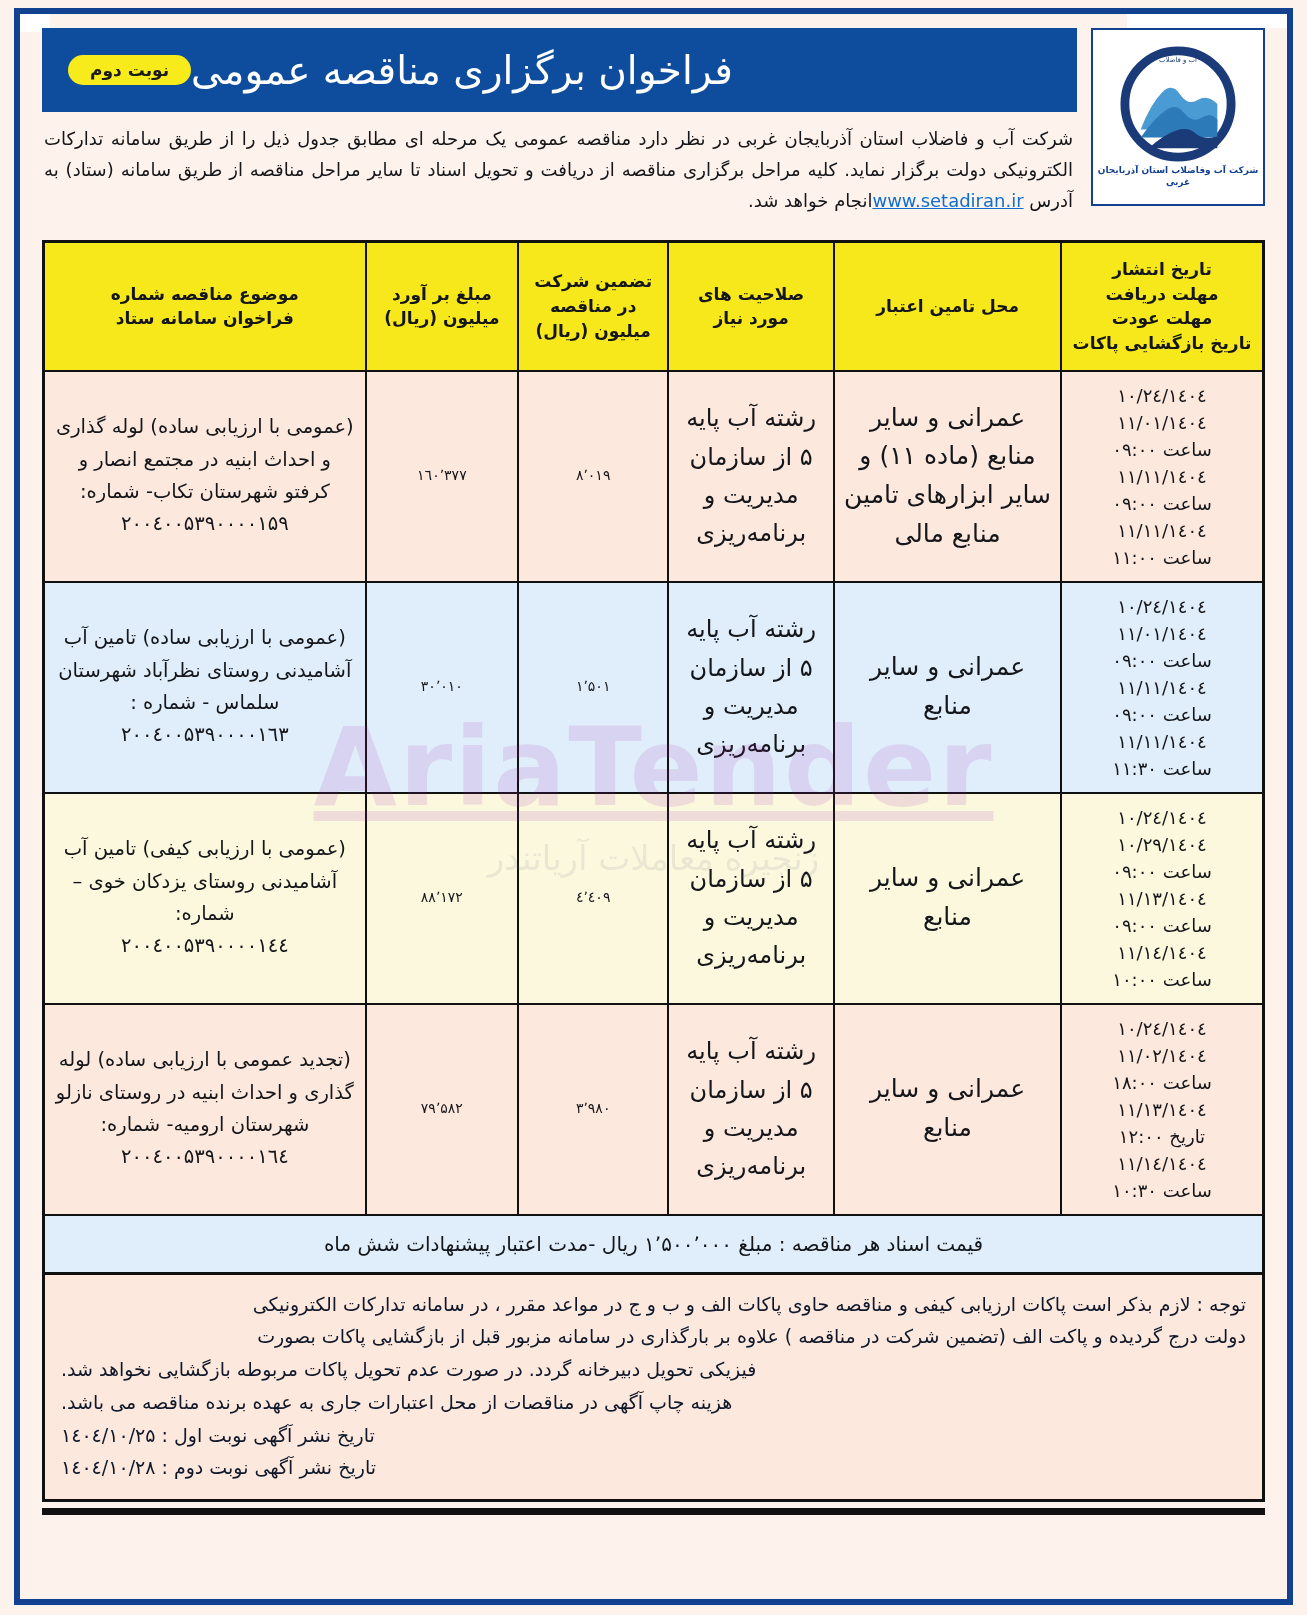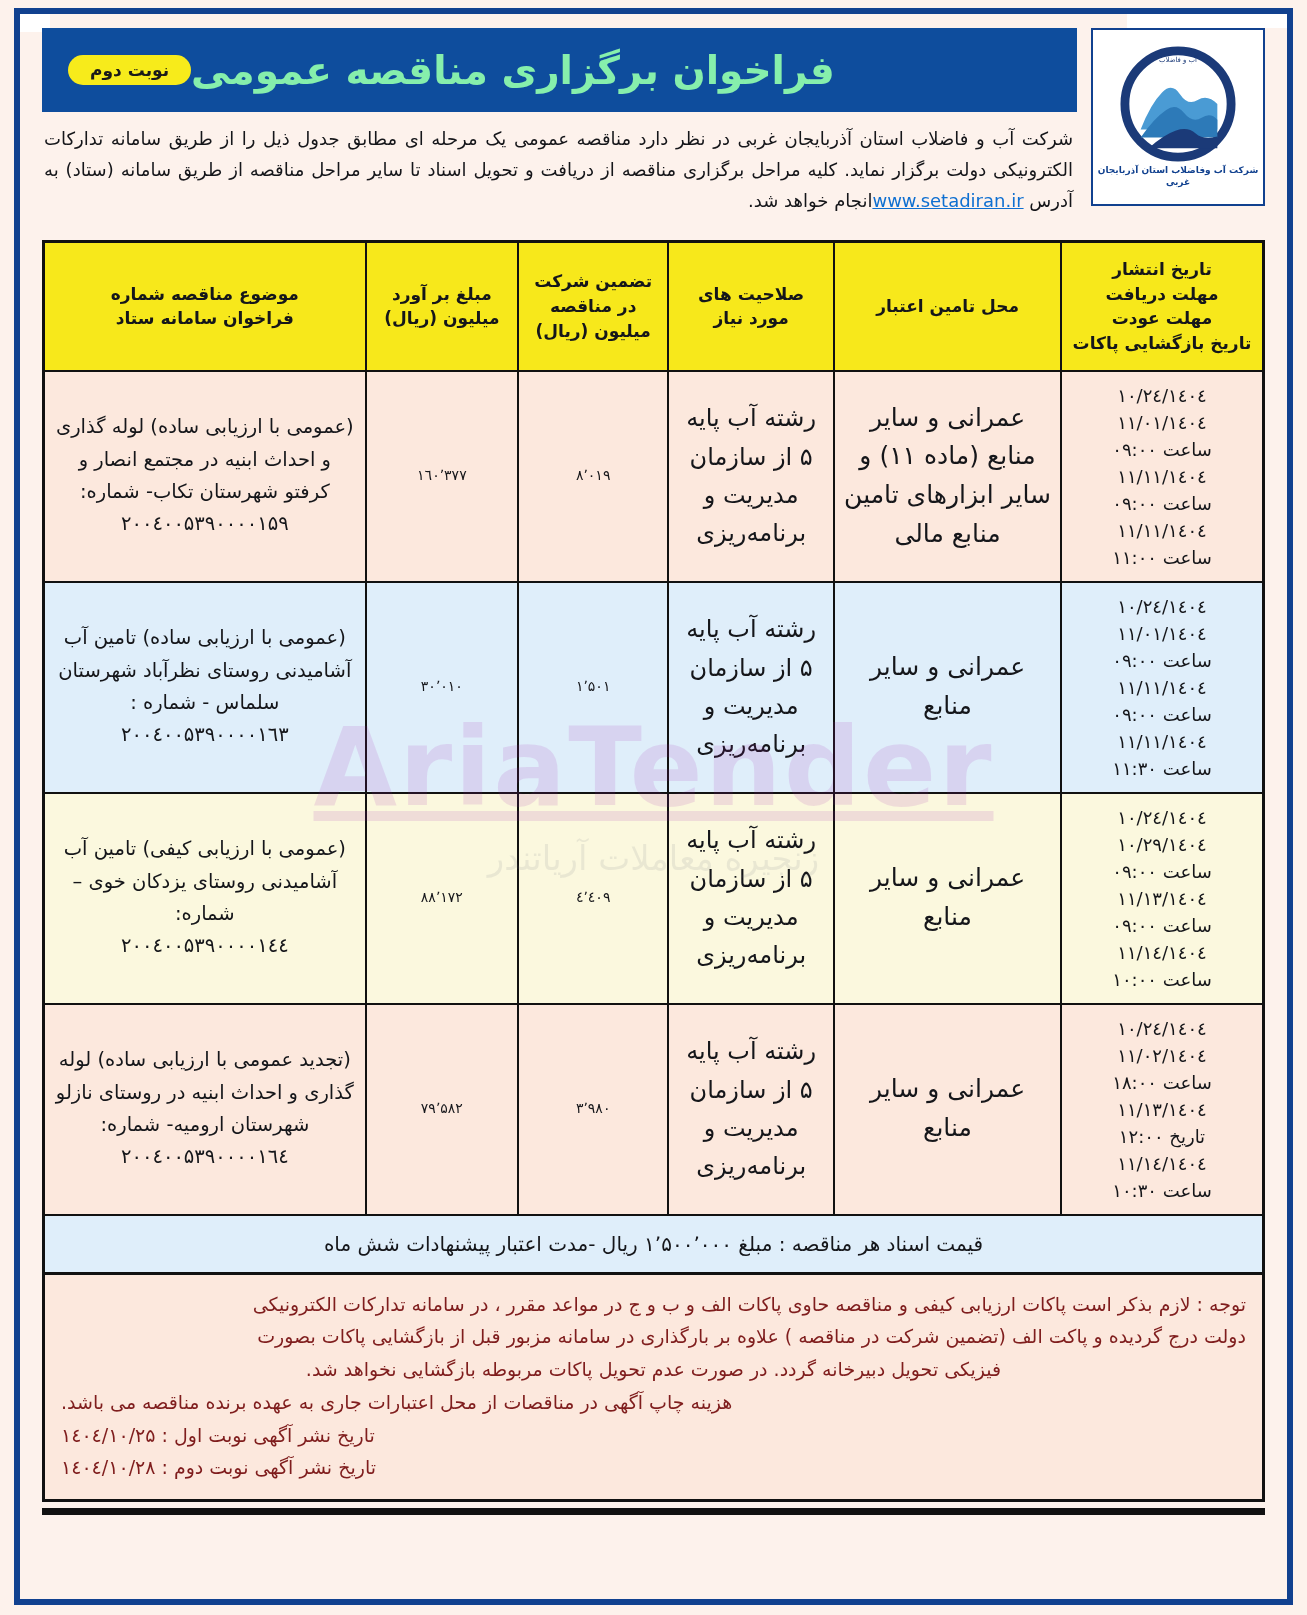--- a/index.html
+++ b/index.html
@@ -91,23 +91,23 @@
     position: relative;
     background: #0e4d9d;
     height: 84px;
     display: flex;
     align-items: center;
     justify-content: flex-start;
     padding: 0 18px;
     box-sizing: border-box;
   }
   .title-text {
-    color: #86efac;
+    color: #ffffff;
     font-size: 39px;
-    font-weight: bold;
+    font-weight: normal;
     letter-spacing: 0px;
     margin-right: auto;
     white-space: nowrap;
   }
   .nobat-badge {
     background: #f7eb1b;
     color: #1a1a1a;
     font-size: 17px;
     font-weight: bold;
     border-radius: 16px;
@@ -189,24 +189,24 @@
     border: 3px solid #111111;
     border-top: none;
     background: #fce8dd;
     padding: 14px 16px 16px 16px;
     box-sizing: border-box;
   }
   .notes p {
     margin: 0;
     font-size: 19px;
     line-height: 1.62;
-    color: #7f1d1d;
+    color: #0f172a;
     text-align: justify;
   }
-  .notes p.rightish { text-align: center; }
+  .notes p.rightish { text-align: left; }
   .notes p.leftish  { text-align: left; }
   .notes p + p { margin-top: 2px; }
 
   .bottom-rule {
     margin-top: 6px;
     height: 7px;
     background: #111111;
   }
 
   

